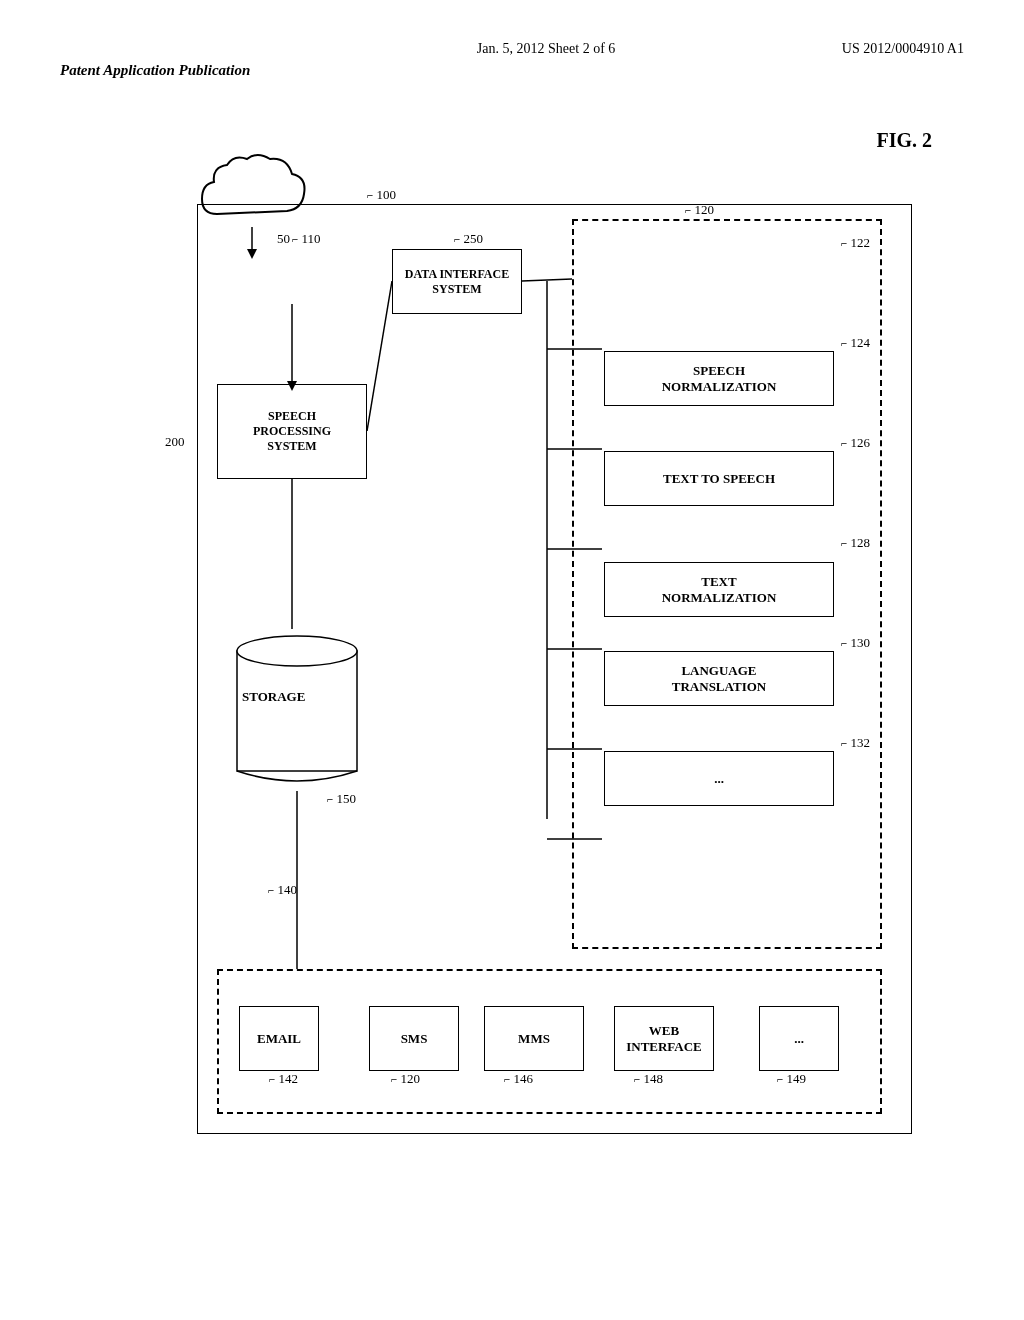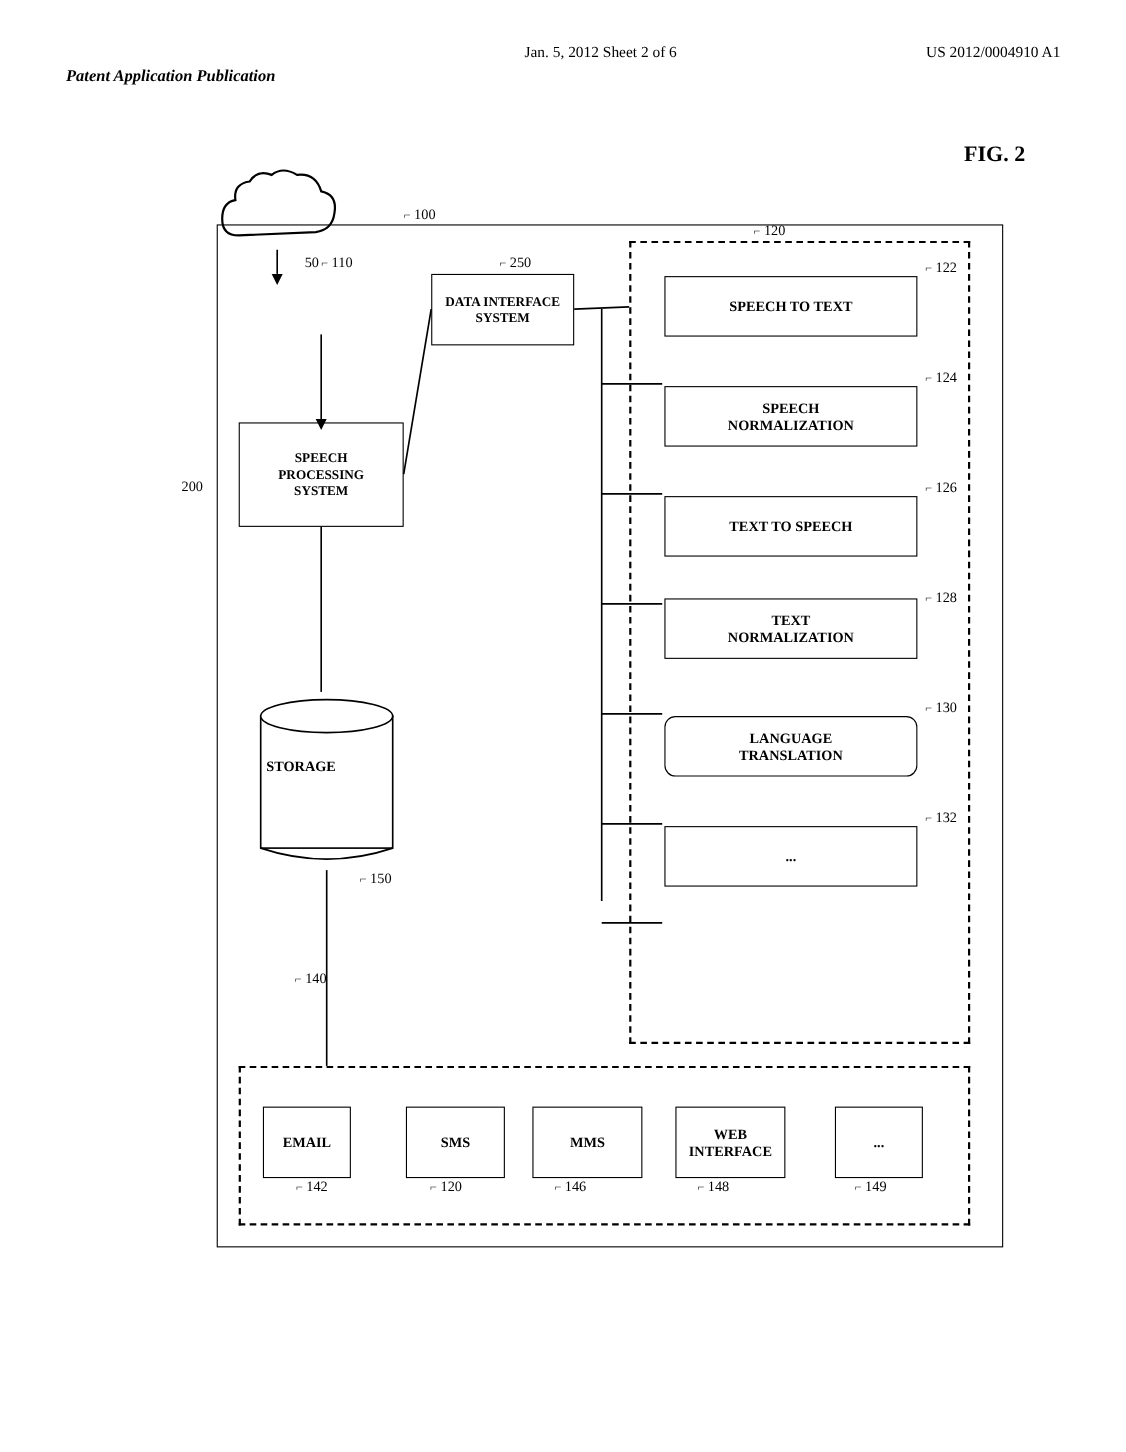--- a/index.html
+++ b/index.html
@@ -188,25 +188,25 @@
 
     
     .box-124 { top: 130px; }
     .label-124 { top: 114px; right: 10px; }
 
     
     .box-126 { top: 230px; }
     .label-126 { top: 214px; right: 10px; }
 
     
-    .box-128 { top: 323px; }
+    .box-128 { top: 341px; }
     .label-128 { top: 314px; right: 10px; }
 
     
-    .box-130 { top: 430px; border-radius: 10px; }
+    .box-130 { top: 430px; }
     .label-130 { top: 414px; right: 10px; }
 
     
     .box-132 { top: 530px; }
     .label-132 { top: 514px; right: 10px; }
 
     
     .box-bottom-dashed {
       position: absolute;
       top: 850px;
@@ -322,23 +322,20 @@
     <div class="label-150" style="position:absolute; top:672px; left:245px; font-size:13px;">
       <span style="font-size:11px;">⌐</span> <span>150</span>
     </div>
 
     <div style="position:absolute; top:763px; left:186px; font-size:13px;">
       <span style="font-size:11px;">⌐</span> <span>140</span>
     </div>
 
     <div class="box-120-dashed">
 
-      <div class="sub-box box-122">
-        <span>SPEECH TO TEXT</span>
-      </div>
       <div class="sub-label label-122">
         <span style="font-size:11px;">⌐</span> <span>122</span>
       </div>
 
       <div class="sub-box box-124">
         <span style="white-space: pre-line; text-align:center;">SPEECH
 NORMALIZATION</span>
       </div>
       <div class="sub-label label-124">
         <span style="font-size:11px;">⌐</span> <span>124</span>

